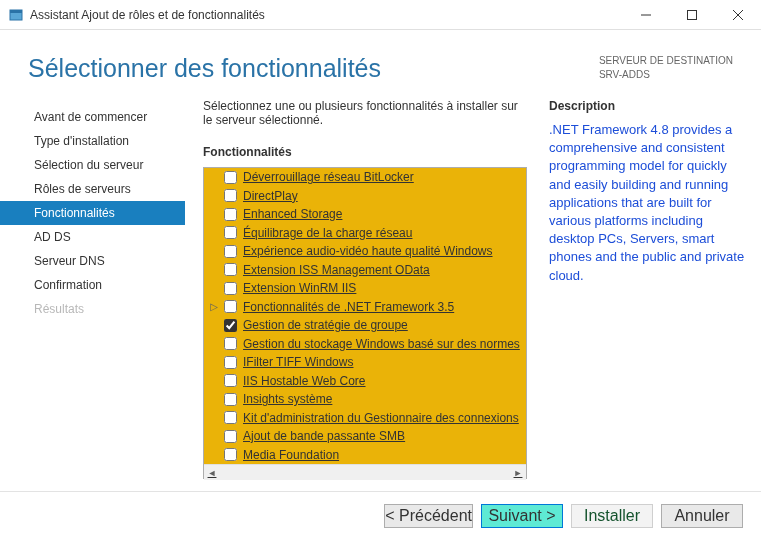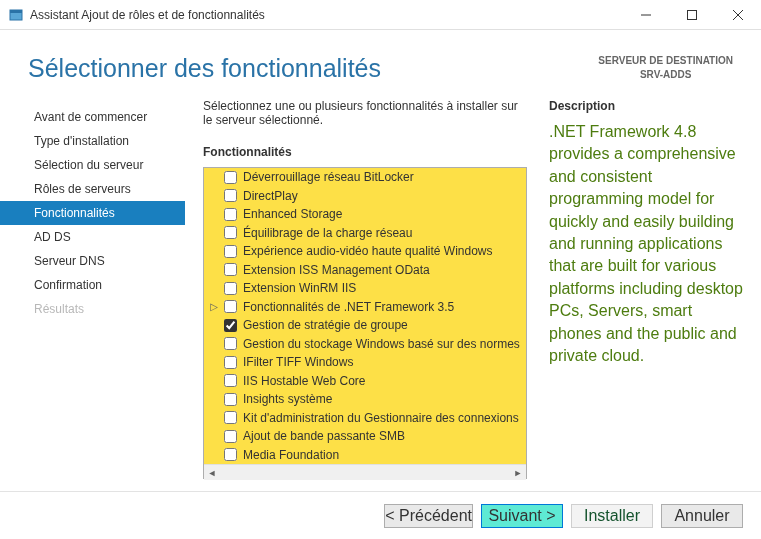--- a/index.html
+++ b/index.html
@@ -44,25 +44,24 @@
       justify-content: space-between;
       align-items: flex-start;
       padding: 24px 28px 16px 28px;
     }
     .header h1 {
       font-size: 25px;
       font-weight: 300;
       color: #2a73a7;
     }
     .header .dest {
-      text-align: center;
+      text-align: left;
       font-size: 10px;
       color: #666;
       line-height: 1.4;
-      font-weight: bold;
     }
 
     .body {
       display: flex;
       padding: 0 10px 0 0;
     }
     .sidebar {
       width: 185px;
       padding: 6px 0;
     }
@@ -95,21 +94,22 @@
     .section-label {
       font-size: 12px;
       font-weight: 600;
       color: #333;
       margin-bottom: 8px;
     }
     .feature-box {
       border: 1px solid #adadad;
       height: 312px;
       position: relative;
-      background: #fde047;
+      background: #eab308;
+      text-decoration: underline;
     }
     .feature-scroll {
       overflow-x: hidden;
       overflow-y: auto;
       height: 296px;
     }
     .feature-scroll::-webkit-scrollbar { width:16px; height:16px; background:#f0f0f0; }
     .feature-scroll::-webkit-scrollbar-thumb { background:#c1c1c1; }
     .feature-hscroll {
       height: 16px;
@@ -141,22 +141,22 @@
       width: 13px; height: 13px;
       margin-right: 6px;
       accent-color: #333;
     }
 
     .right-col {
       width: 202px;
       padding-right: 4px;
     }
     .desc-text {
-      font-size: 16px;
-      color: #4d7c0f;
+      font-size: 13px;
+      color: #1d4ed8;
       line-height: 1.4;
     }
 
     .footer {
       position: absolute;
       bottom: 0; left: 0; right: 0;
       height: 48px;
       border-top: 1px solid #e3e3e3;
       display: flex;
       align-items: center;

